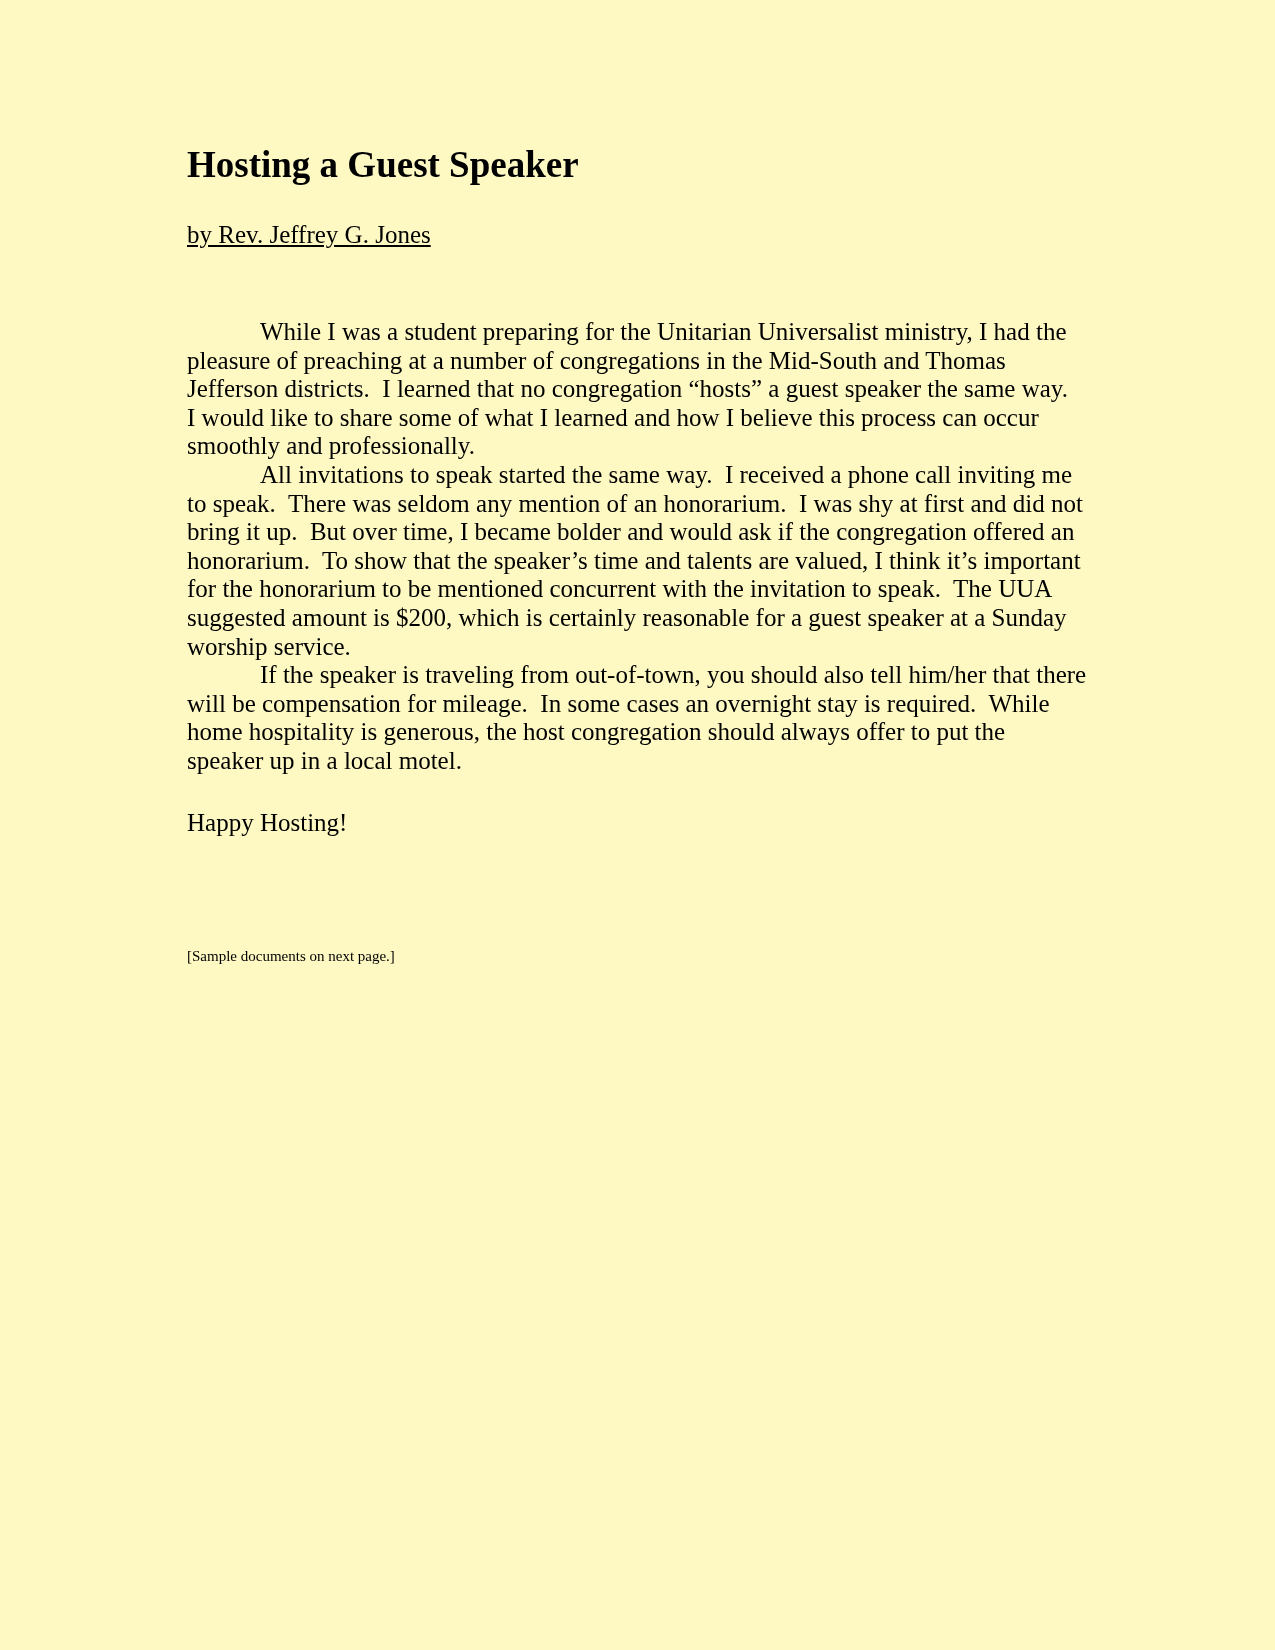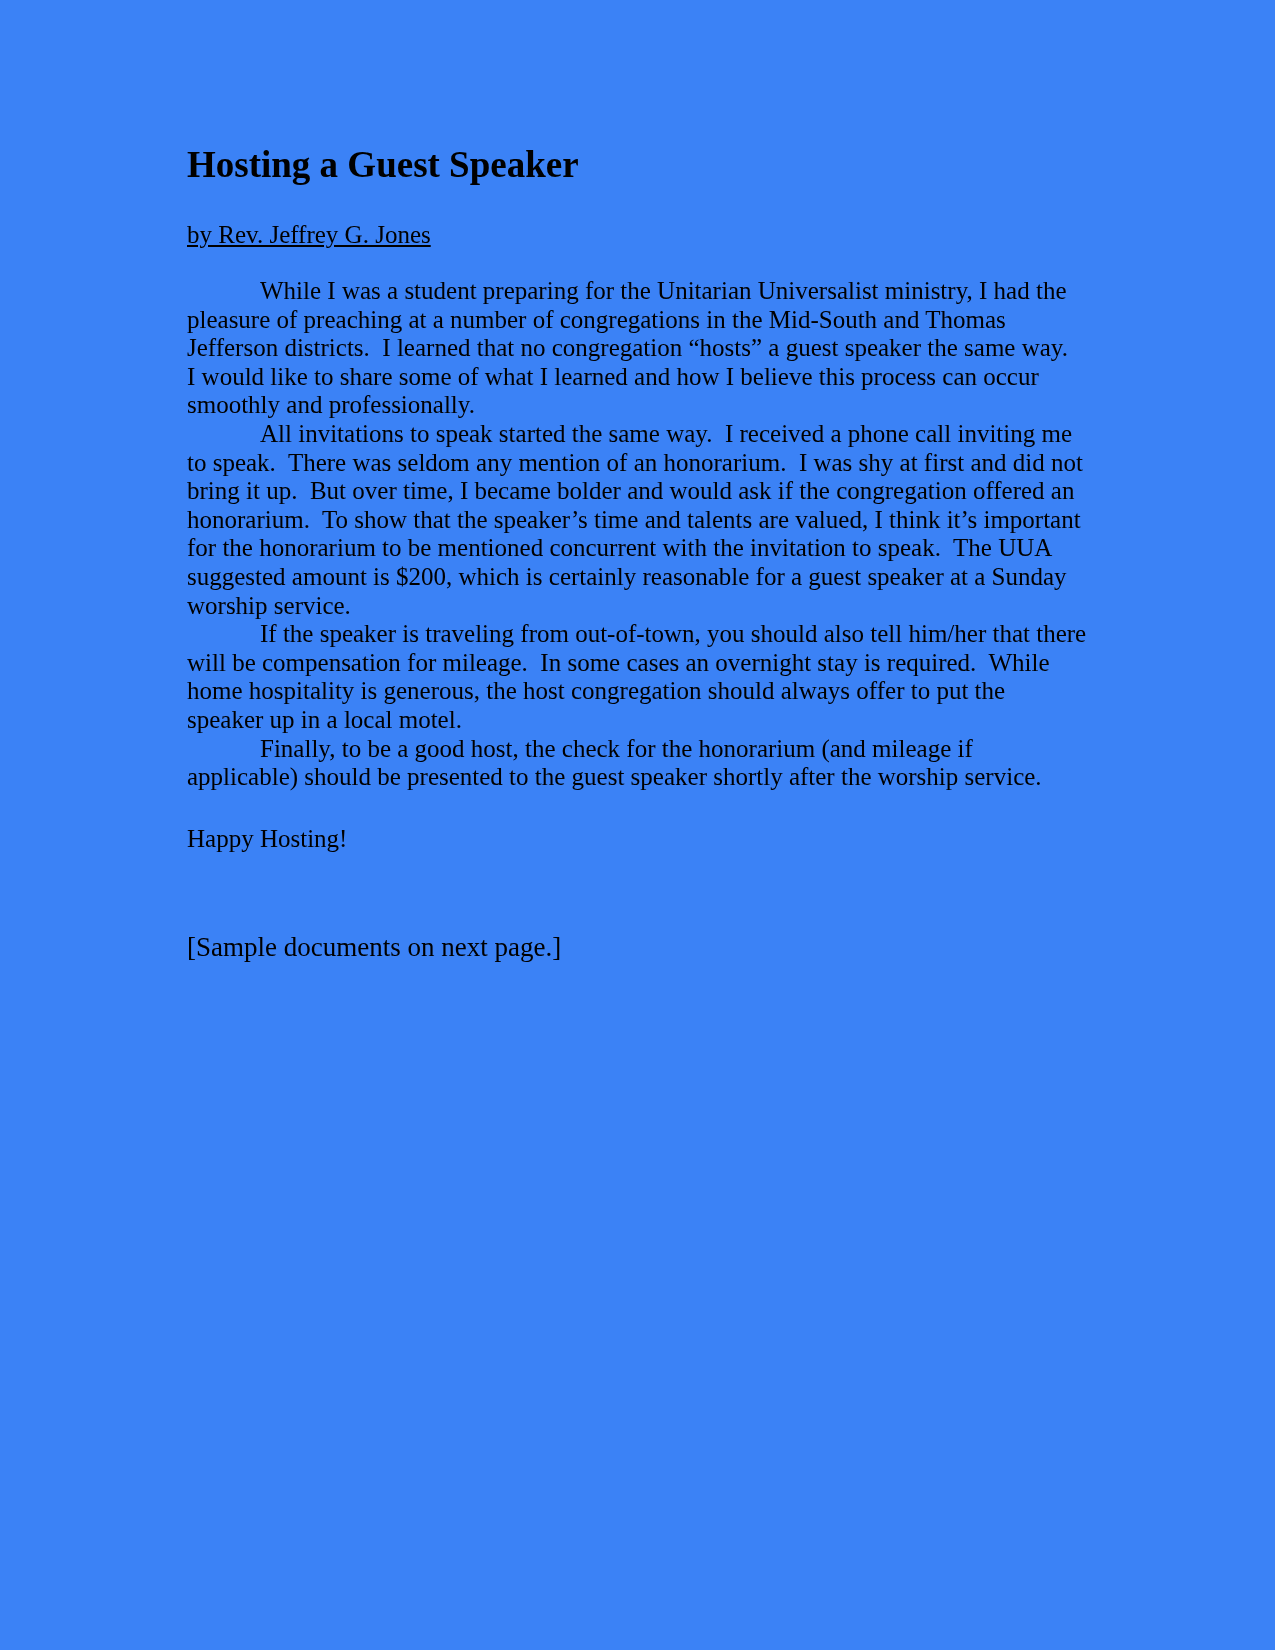--- a/index.html
+++ b/index.html
@@ -4,21 +4,21 @@
 <style>
   html, body {
     margin: 0;
     padding: 0;
     background: #ffffff;
   }
   .page {
     position: relative;
     width: 1275px;
     height: 1650px;
-    background: #3b82f6;
+    background: #fef9c3;
     color: #000000;
     font-family: "Liberation Serif", "DejaVu Serif", serif;
     overflow: hidden;
   }
   .content {
     padding-left: 187px;
     padding-right: 188px; 
   }
   .doc-title {
     margin: 144px 0 0 0;
@@ -27,55 +27,54 @@
     font-weight: bold;
     letter-spacing: 0px;
   }
   .byline {
     margin: 34px 0 0 0;
     font-size: 25px;
     line-height: 29px;
     text-decoration: underline;
   }
   .doc-body {
-    margin-top: 28px;
+    margin-top: 69px;
     font-size: 25px;
     line-height: 28.6px;
   }
   .para {
     margin: 0;
     text-indent: 73px;
     white-space: pre-wrap; 
   }
   .closing {
     margin: 32px 0 0 0;
     font-size: 25px;
     line-height: 29px;
     white-space: pre-wrap;
   }
   .footnote {
-    margin: 82px 0 0 0;
-    font-size: 27px;
+    margin: 107px 0 0 0;
+    font-size: 15px;
     line-height: 25px;
     white-space: pre-wrap;
   }
 </style>
 </head>
 <body>
 
 <div class="page">
   <div class="content">
     <h1 class="doc-title">Hosting a Guest Speaker</h1>
 
     <p class="byline">by Rev. Jeffrey G. Jones</p>
 
     <div class="doc-body">
       <p class="para">While I was a student preparing for the Unitarian Universalist ministry, I had the pleasure of preaching at a number of congregations in the Mid-South and Thomas Jefferson districts.  I learned that no congregation “hosts” a guest speaker the same way.  I would like to share some of what I learned and how I believe this process can occur smoothly and professionally.</p>
       <p class="para">All invitations to speak started the same way.  I received a phone call inviting me to speak.  There was seldom any mention of an honorarium.  I was shy at first and did not bring it up.  But over time, I became bolder and would ask if the congregation offered an honorarium.  To show that the speaker’s time and talents are valued, I think it’s important for the honorarium to be mentioned concurrent with the invitation to speak.  The UUA suggested amount is $200, which is certainly reasonable for a guest speaker at a Sunday worship service.</p>
       <p class="para">If the speaker is traveling from out-of-town, you should also tell him/her that there will be compensation for mileage.  In some cases an overnight stay is required.  While home hospitality is generous, the host congregation should always offer to put the speaker up in a local motel.</p>
-      <p class="para">Finally, to be a good host, the check for the honorarium (and mileage if applicable) should be presented to the guest speaker shortly after the worship service.</p>
     </div>
 
     <p class="closing">Happy Hosting!</p>
 
     <p class="footnote">[Sample documents on next page.]</p>
   </div>
 </div>
 
 </body></html>

